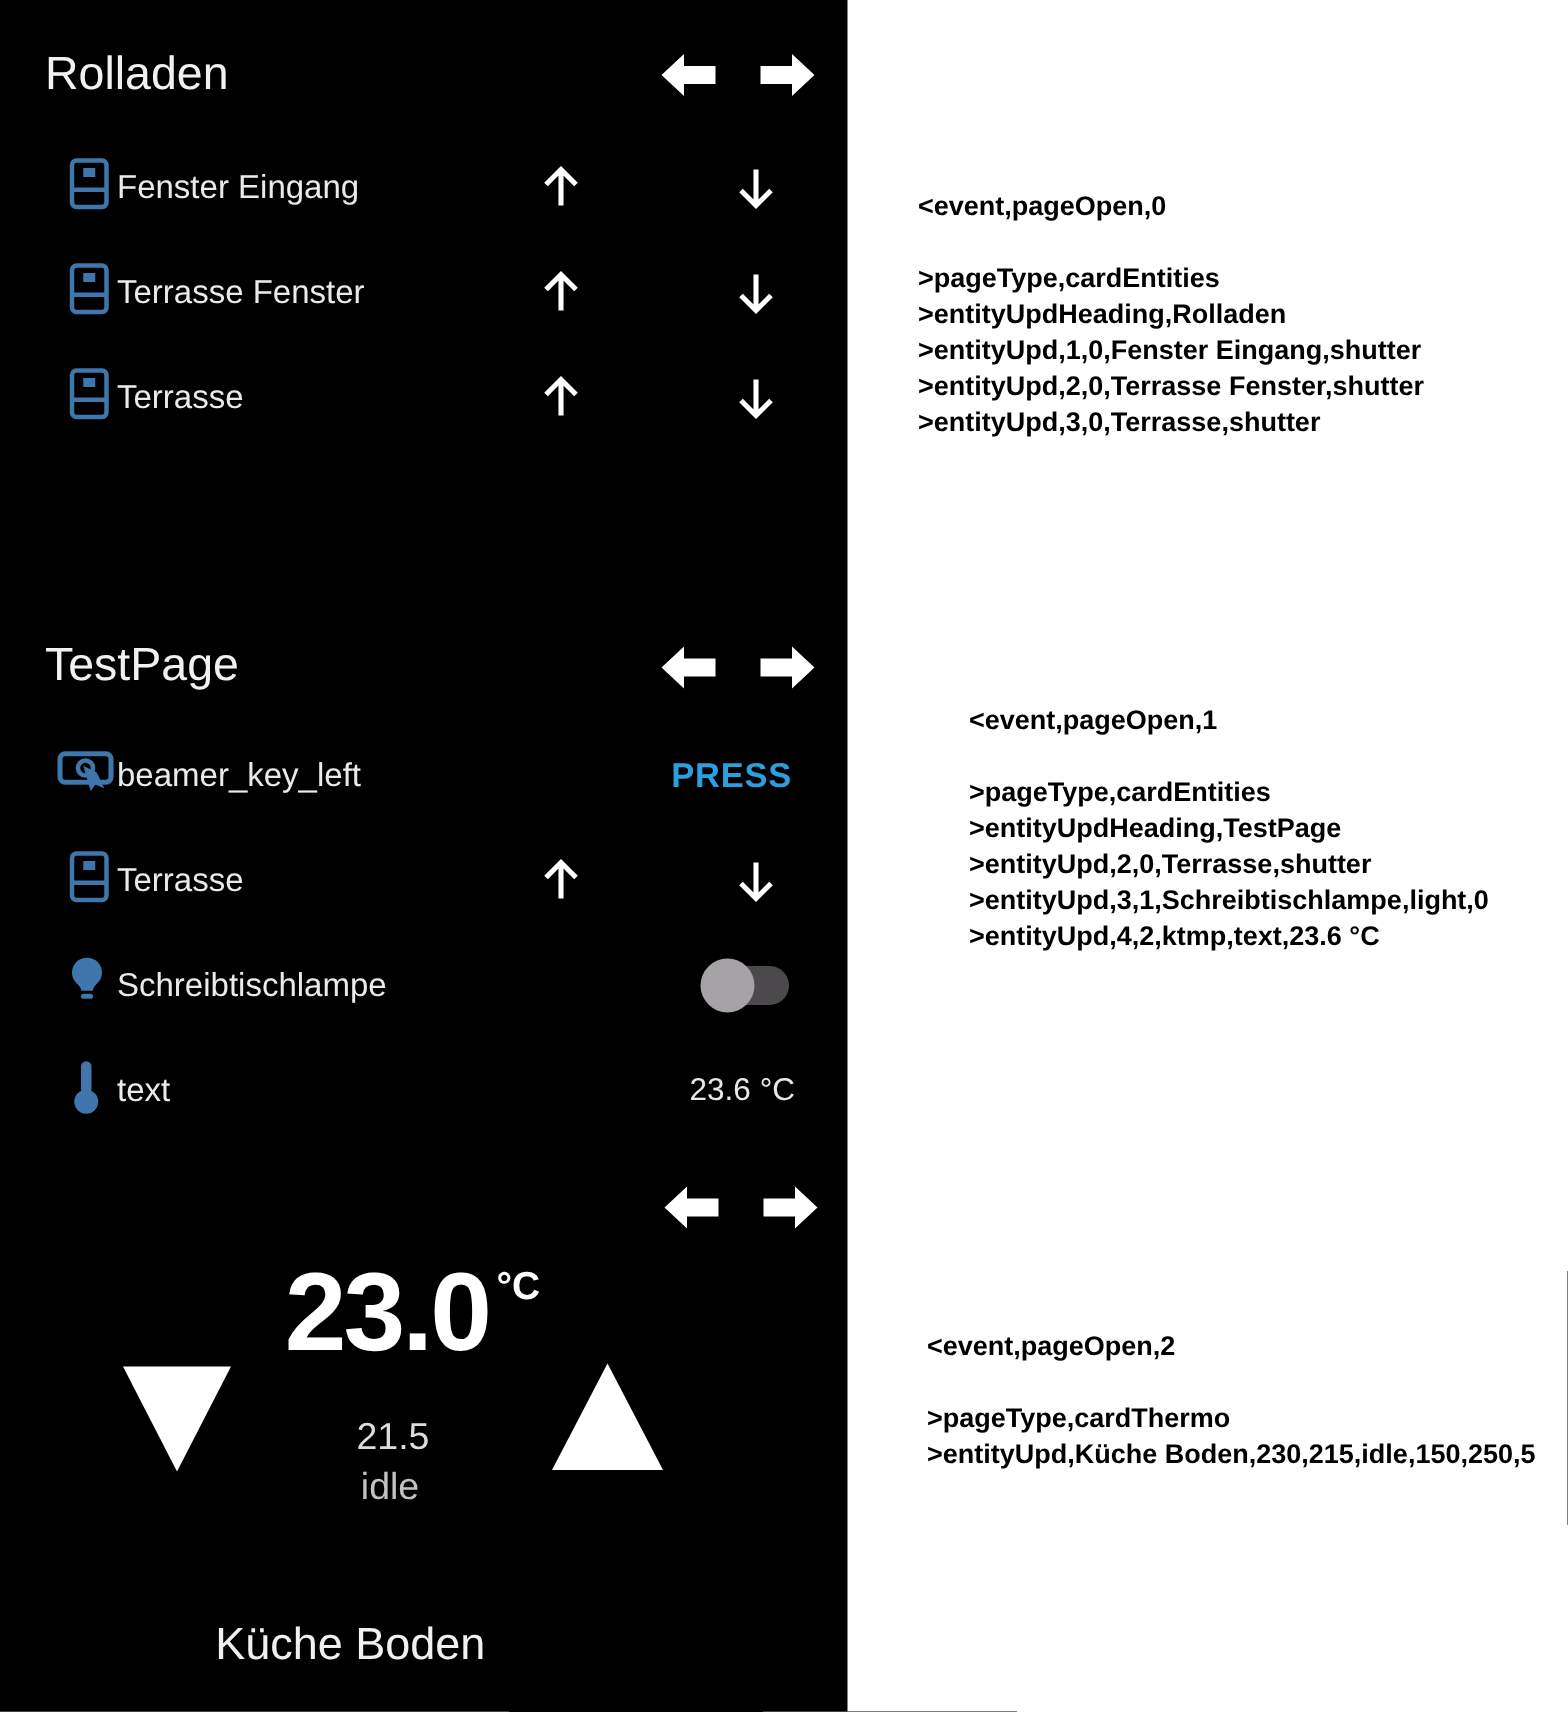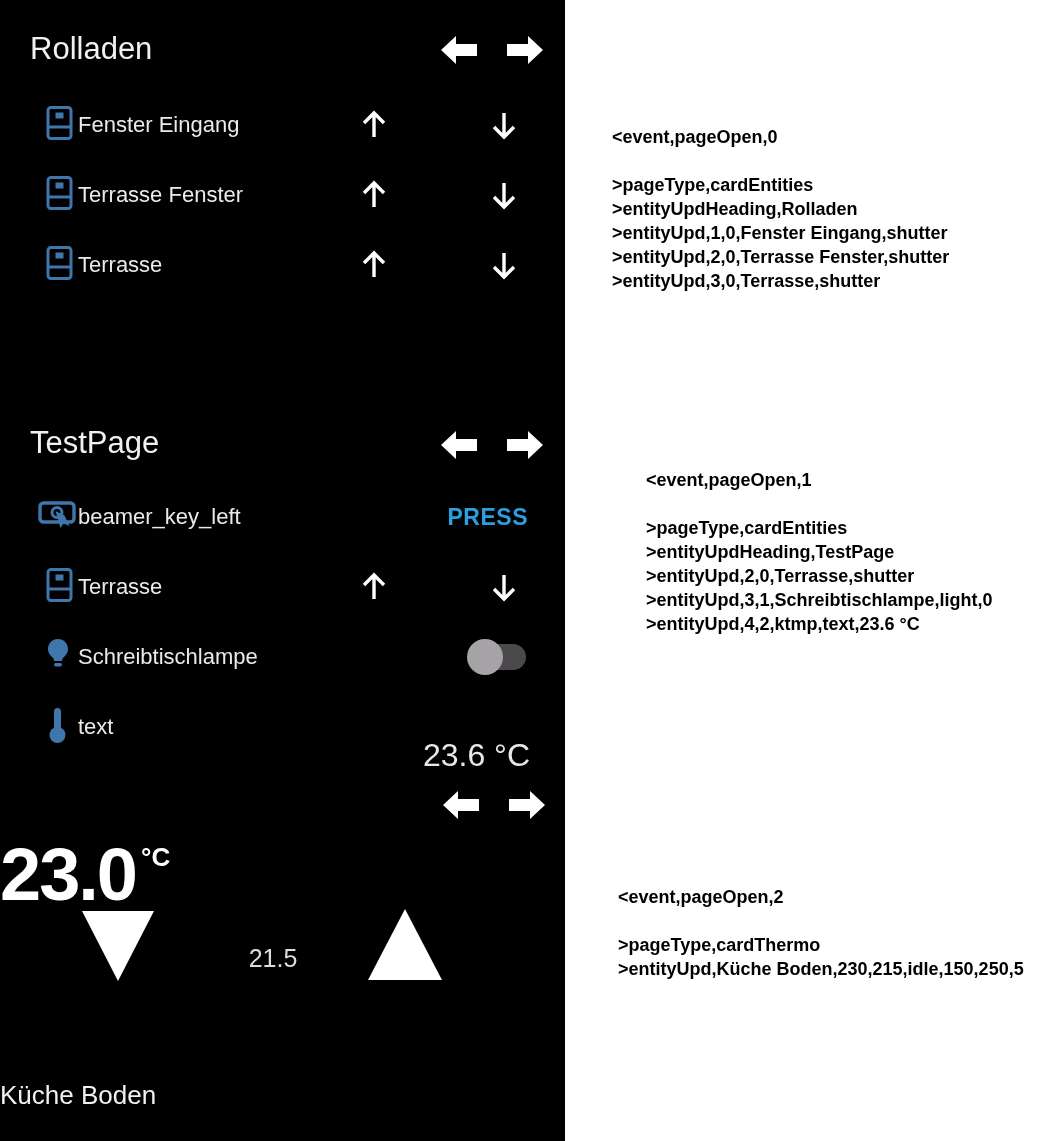--- a/index.html
+++ b/index.html
@@ -15,42 +15,42 @@
   .e-icon.wide{left:38px;}
   .e-icon.narrow{left:49px;}
   .e-label{position:absolute;left:78px;top:50%;transform:translateY(-50%);
     font-size:22px;color:#eaeaea;white-space:nowrap;}
   .ctl{position:absolute;top:7px;}
   .ctl-up{left:361px;} .ctl-stop{left:427px;top:12px;} .ctl-down{left:491px;}
   .stop-sq{width:20px;height:20px;background:#ffffff;}
   .press{position:absolute;right:37px;top:50%;transform:translateY(-50%);
     font-size:23px;font-weight:700;color:#2aa0e0;letter-spacing:0.5px;}
   .value{position:absolute;right:35px;top:50%;transform:translateY(-50%);
-    font-size:32px;color:#e8e8e8;margin-top:28px;}
+    font-size:21px;color:#e8e8e8;}
   .toggle{position:absolute;left:470px;top:9px;width:56px;height:26px;
     border-radius:13px;background:#4b494b;cursor:pointer;}
   .toggle .knob{position:absolute;left:-3px;top:-5px;width:36px;height:36px;
     border-radius:50%;background:#a5a3a5;}
   
-  .current-temp{position:absolute;top:832px;left:0;width:550px;text-align:left;
+  .current-temp{position:absolute;top:832px;left:0;width:550px;text-align:center;
     font-size:74px;font-weight:700;color:#ffffff;letter-spacing:-2px;white-space:nowrap;}
   .current-temp .deg{font-size:26px;letter-spacing:0;display:inline-block;
     transform:translateY(-34px);margin-left:5px;}
   .tri-down{position:absolute;left:82px;top:911px;width:0;height:0;cursor:pointer;
     border-left:36px solid transparent;border-right:36px solid transparent;
     border-top:70px solid #ffffff;}
   .tri-up{position:absolute;left:368px;top:909px;width:0;height:0;cursor:pointer;
     border-left:37px solid transparent;border-right:37px solid transparent;
     border-bottom:71px solid #ffffff;}
   .target-temp{position:absolute;top:944px;left:0;width:524px;text-align:center;
-    font-size:25px;color:#dcdcdc;padding-left:11px;}
+    font-size:25px;color:#dcdcdc;}
   .thermo-state{position:absolute;top:977px;left:0;width:520px;text-align:center;
     font-size:25px;color:#c2c2c2;}
-  .thermo-name{position:absolute;top:1080px;left:0;width:467px;text-align:left;
-    font-size:26px;color:#f0f0f0;}
+  .thermo-name{position:absolute;top:1080px;left:0;width:467px;text-align:center;
+    font-size:30px;color:#f0f0f0;}
   
   .log{position:absolute;font-size:18px;line-height:24px;font-weight:700;
     color:#000000;white-space:nowrap;}
   .log .gap{height:24px;}
   #log0{left:612px;top:79px;margin-top:46px;}
   #log1{left:618px;top:468px;margin-left:28px;}
   #log2{left:618px;top:885px;}
 </style>
 </head>
 <body>
@@ -199,20 +199,21 @@
       <path d="M22 5 V13 H1 V25 H22 V33 L37 19 Z" fill="#ffffff"></path>
       </svg>
   </div>
 
   <div class="current-temp"><span>23.0</span><span class="deg">°C</span></div>
 
   <div class="tri-down"></div>
   <div class="tri-up"></div>
 
   <div class="target-temp">21.5</div>
+  <div class="thermo-state">idle</div>
   <div class="thermo-name">Küche Boden</div>
 
 </div>
 
 <div class="log" id="log0">
   <div>&lt;event,pageOpen,0</div>
   <div class="gap"></div>
   <div>&gt;pageType,cardEntities</div>
   <div>&gt;entityUpdHeading,Rolladen</div>
   <div>&gt;entityUpd,1,0,Fenster Eingang,shutter</div>

